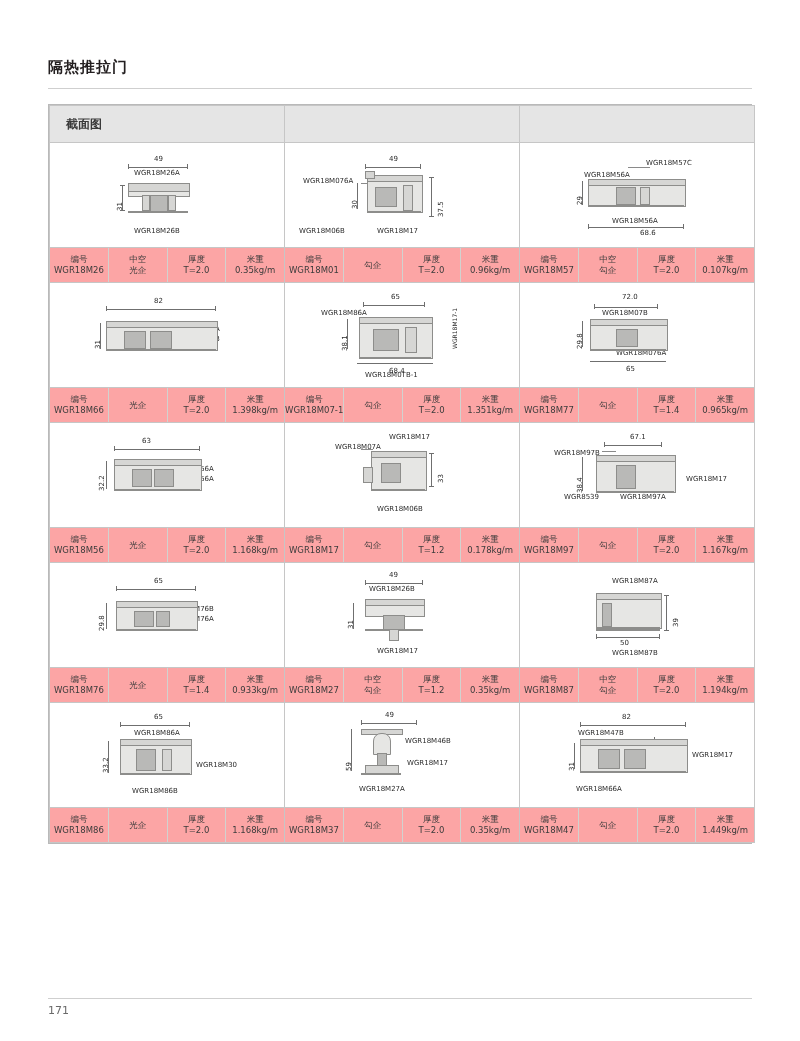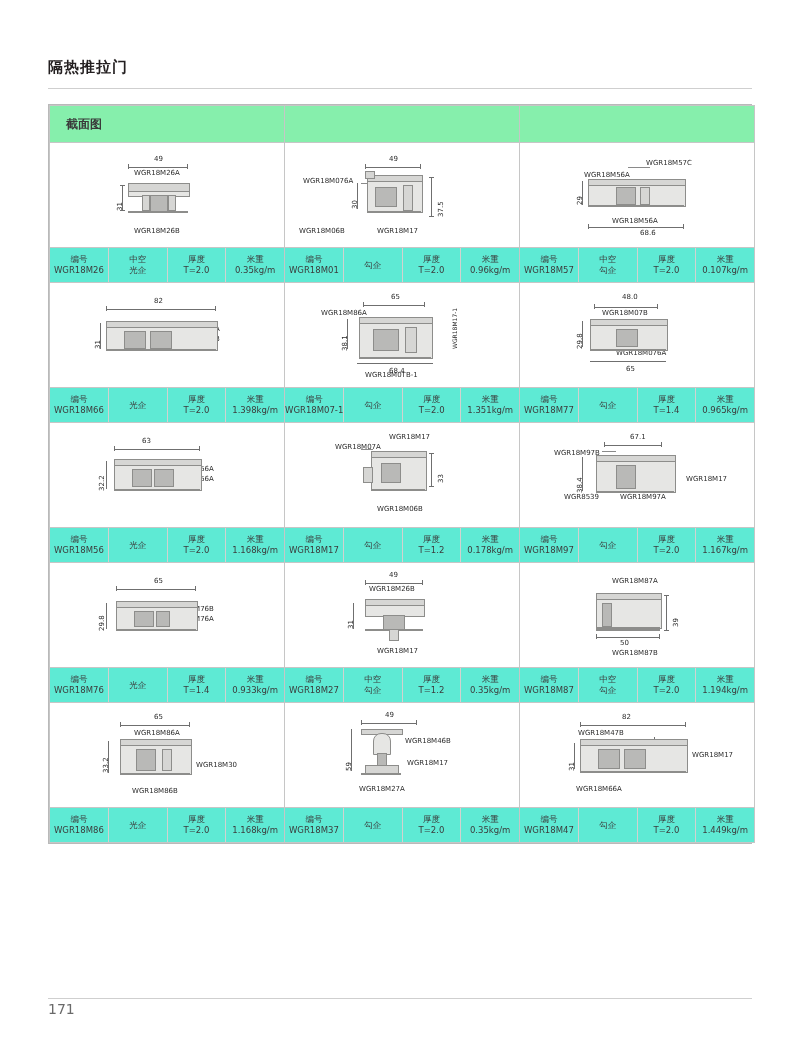--- a/index.html
+++ b/index.html
@@ -38,34 +38,34 @@
   }
   table.main{
     width:704px;border-collapse:collapse;table-layout:fixed;
   }
   table.main td{
     border:1px solid #c6c6c6;
     padding:0;vertical-align:middle;
   }
   .titlebar td{
     height:36px;
-    background:#86efac;
+    background:#e5e5e5;
   }
   .titlebar .tcell{
     padding-left:16px;font-size:12px;font-weight:bold;color:#3a3a3a;
   }
   .fig{
     height:104px;position:relative;background:#fff;
   }
   .figwrap{
     position:relative;width:100%;height:104px;
   }
   
   .spec{
-    height:34px;background:#5eead4;border-radius:14px;
+    height:34px;background:#fca5a5;border-radius:14px;
   }
   .spec .cellgroup{
     display:flex;width:100%;height:34px;
   }
   .spec .sc{
     flex:1 1 0;
     display:flex;flex-direction:column;align-items:center;justify-content:center;
     font-size:8.5px;line-height:1.25;color:#3b3b3b;
     border-right:1px solid #d2d2cf;
     box-sizing:border-box;
@@ -90,21 +90,21 @@
   
   .prof{position:absolute;background:#d6d6d4;border:1px solid #8d8d8b;}
   .prof.dark{background:#b9b9b7;}
   .prof.light{background:#e6e6e4;}
   .prof.line{background:#8d8d8b;border:none;}
   
   .footer-rule{
     position:absolute;left:48px;right:48px;bottom:42px;height:1px;background:#cfcfcf;
   }
   .page-no{
-    position:absolute;left:48px;bottom:24px;font-size:14px;color:#6a6a6a;
+    position:absolute;left:48px;bottom:24px;font-size:11px;color:#6a6a6a;
   }
 </style>
 </head>
 <body>
 
 <div class="page-header">
   <div class="header-title">隔热推拉门</div>
   <div class="header-rule"></div>
 </div>
 
@@ -288,21 +288,21 @@
         <div class="prof" style="left:74px;top:34px;width:72px;height:6px;"></div>
         <div class="prof light" style="left:74px;top:40px;width:72px;height:34px;"></div>
         <div class="prof dark" style="left:88px;top:46px;width:24px;height:20px;"></div>
         <div class="prof" style="left:120px;top:44px;width:10px;height:24px;"></div>
         <div class="prof line" style="left:74px;top:74px;width:72px;height:2px;"></div>
       </div>
     </td>
 
     <td class="fig">
       <div class="figwrap">
-        <div class="lbl" style="left:102px;top:10px;">48.0</div>
+        <div class="lbl" style="left:102px;top:10px;">72.0</div>
         <div class="dimline hline" style="left:74px;top:24px;width:64px;"></div>
         <div class="tick" style="left:74px;top:21px;"></div>
         <div class="tick" style="left:137px;top:21px;"></div>
         <div class="lbl rot" style="left:56px;top:66px;">29.8</div>
         <div class="dimline vline" style="left:62px;top:38px;height:26px;"></div>
         <div class="lbl" style="left:106px;top:82px;">65</div>
         <div class="dimline hline" style="left:70px;top:78px;width:76px;"></div>
         <div class="lbl" style="left:82px;top:26px;">WGR18M07B</div>
         <div class="lbl" style="left:96px;top:66px;">WGR18M076A</div>
         <div class="prof" style="left:70px;top:36px;width:76px;height:6px;"></div>

